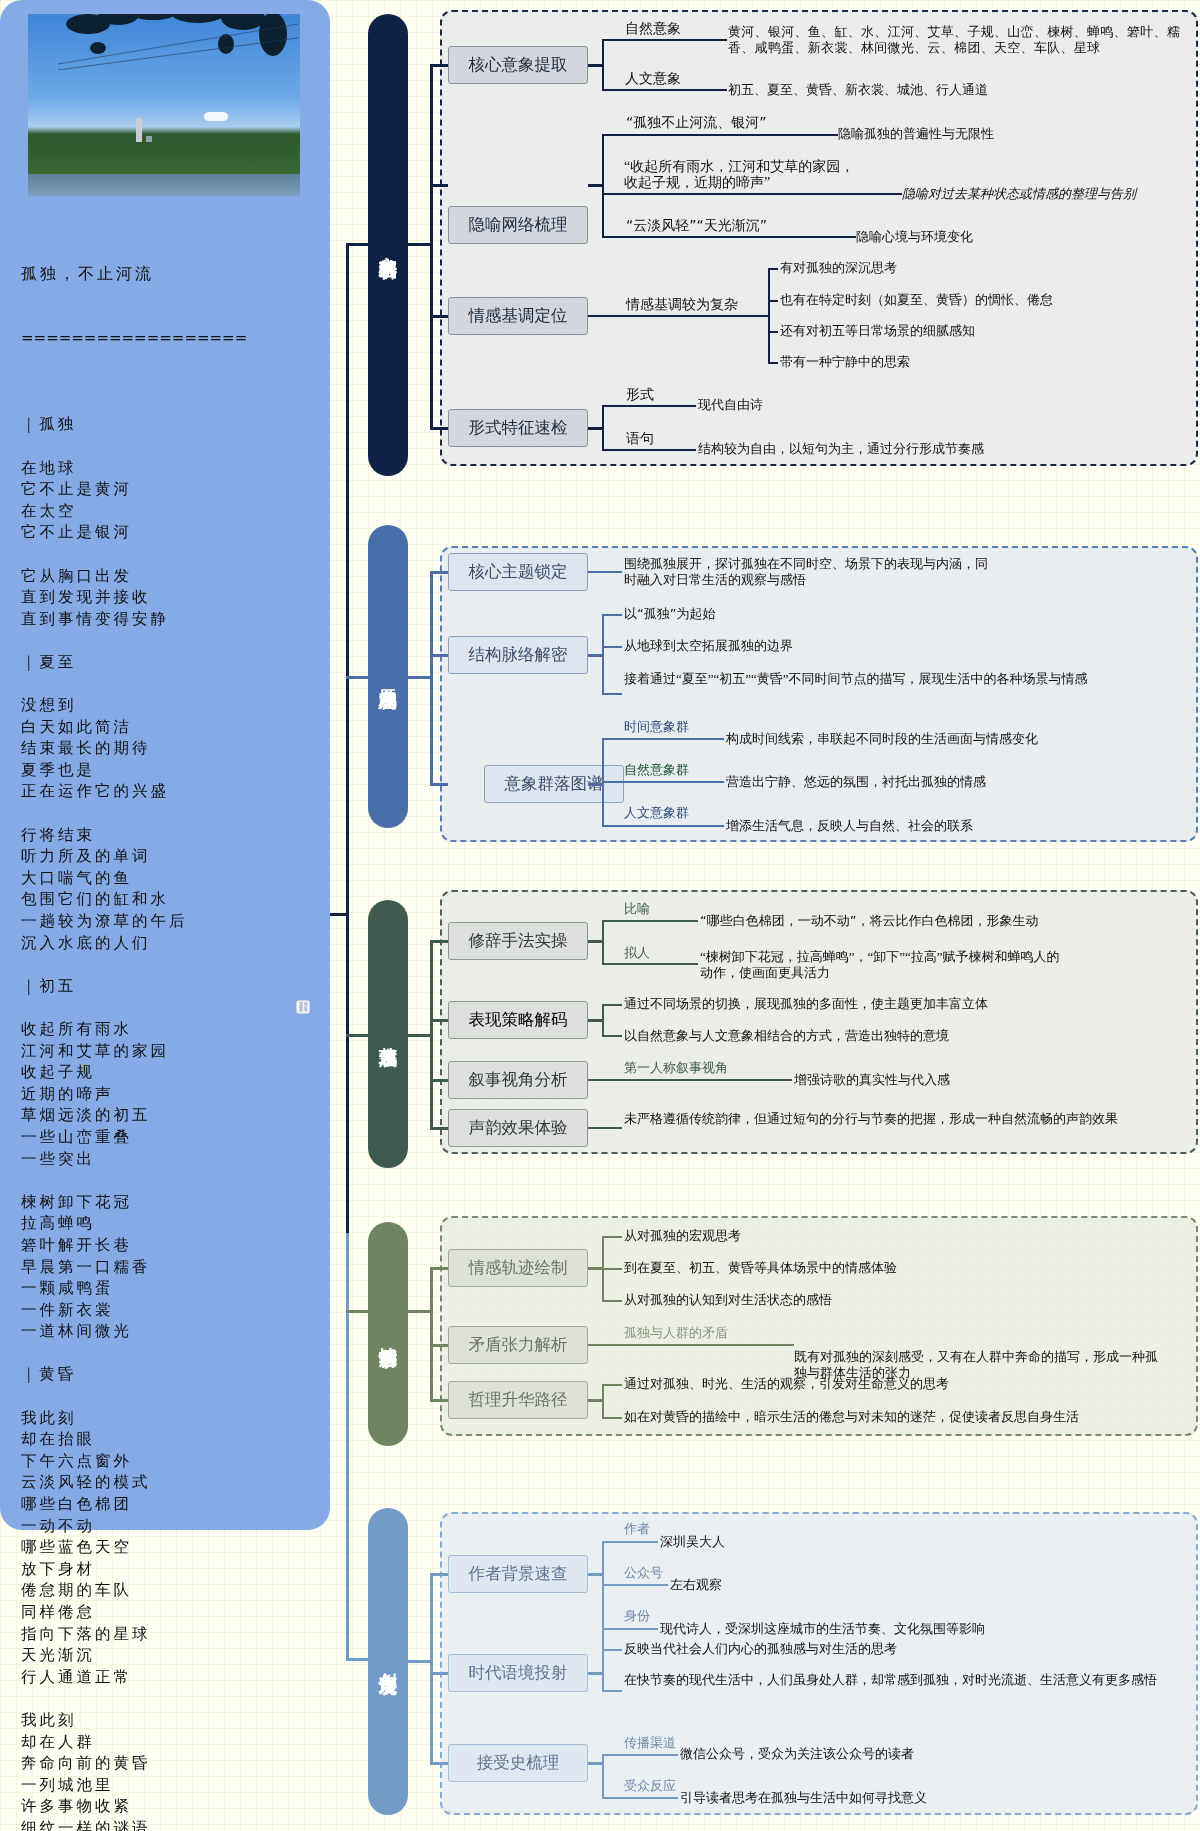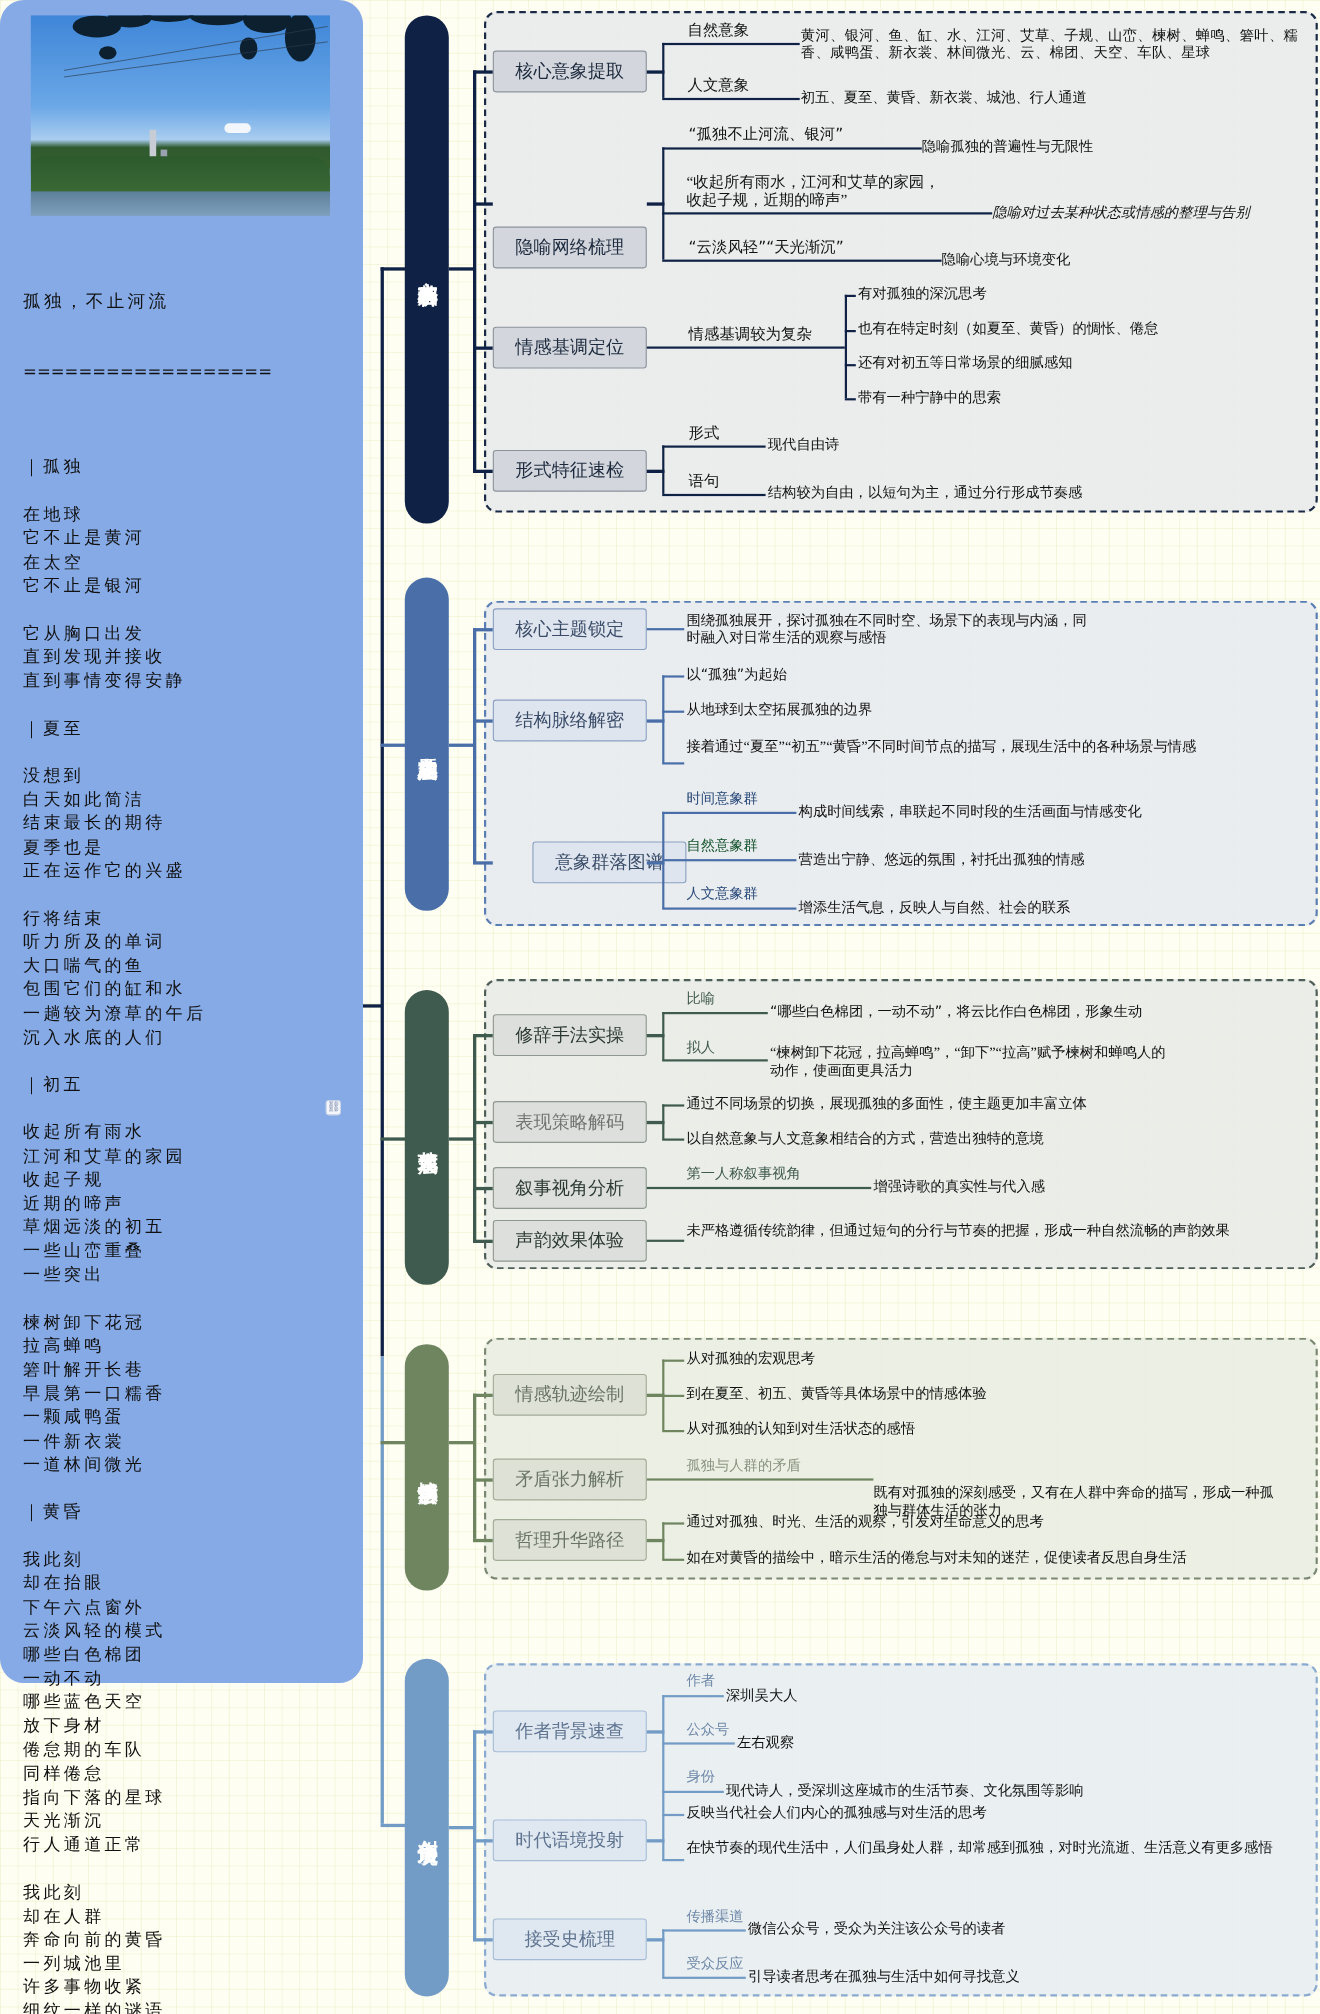--- a/index.html
+++ b/index.html
@@ -241,21 +241,21 @@
   </div>
   <div class="hline" style="left:588px;top:940px;width:16px;background:#3f5a4e;"></div>
   <div class="thin-v" style="left:602px;top:920px;height:44px;background:#3f5a4e;"></div>
   <div class="thin-h" style="left:602px;top:920px;width:96px;background:#3f5a4e;"></div>
   <div class="thin-h" style="left:602px;top:963px;width:96px;background:#3f5a4e;"></div>
   <div class="lbl sm" style="left:624px;top:901px;color:#3f5a4e;">比喻</div>
   <div class="lbl sm" style="left:700px;top:913px;">“哪些白色棉团，一动不动”，将云比作白色棉团，形象生动</div>
   <div class="lbl sm" style="left:624px;top:945px;color:#3f5a4e;">拟人</div>
   <div class="lbl sm wrap" style="left:700px;top:949px;width:364px;">“楝树卸下花冠，拉高蝉鸣”，“卸下”“拉高”赋予楝树和蝉鸣人的动作，使画面更具活力</div>
 
-  <div class="topic" style="top:1001px;background:#dcdfdc;border-color:#8e9890;color:#737373;font-family:Liberation Serif, serif;">
+  <div class="topic" style="top:1001px;background:#dcdfdc;border-color:#8e9890;color:#000000;font-family:Liberation Serif, serif;">
     <span>表现策略解码</span>
   </div>
   <div class="hline" style="left:588px;top:1019px;width:16px;background:#3f5a4e;"></div>
   <div class="thin-v" style="left:602px;top:1004px;height:32px;background:#3f5a4e;"></div>
   <div class="thin-h" style="left:602px;top:1004px;width:20px;background:#3f5a4e;"></div>
   <div class="thin-h" style="left:602px;top:1035px;width:20px;background:#3f5a4e;"></div>
   <div class="lbl sm" style="left:624px;top:996px;">通过不同场景的切换，展现孤独的多面性，使主题更加丰富立体</div>
   <div class="lbl sm" style="left:624px;top:1028px;">以自然意象与人文意象相结合的方式，营造出独特的意境</div>
 
   <div class="topic" style="top:1061px;background:#dcdfdc;border-color:#8e9890;color:#2d3a33;">

